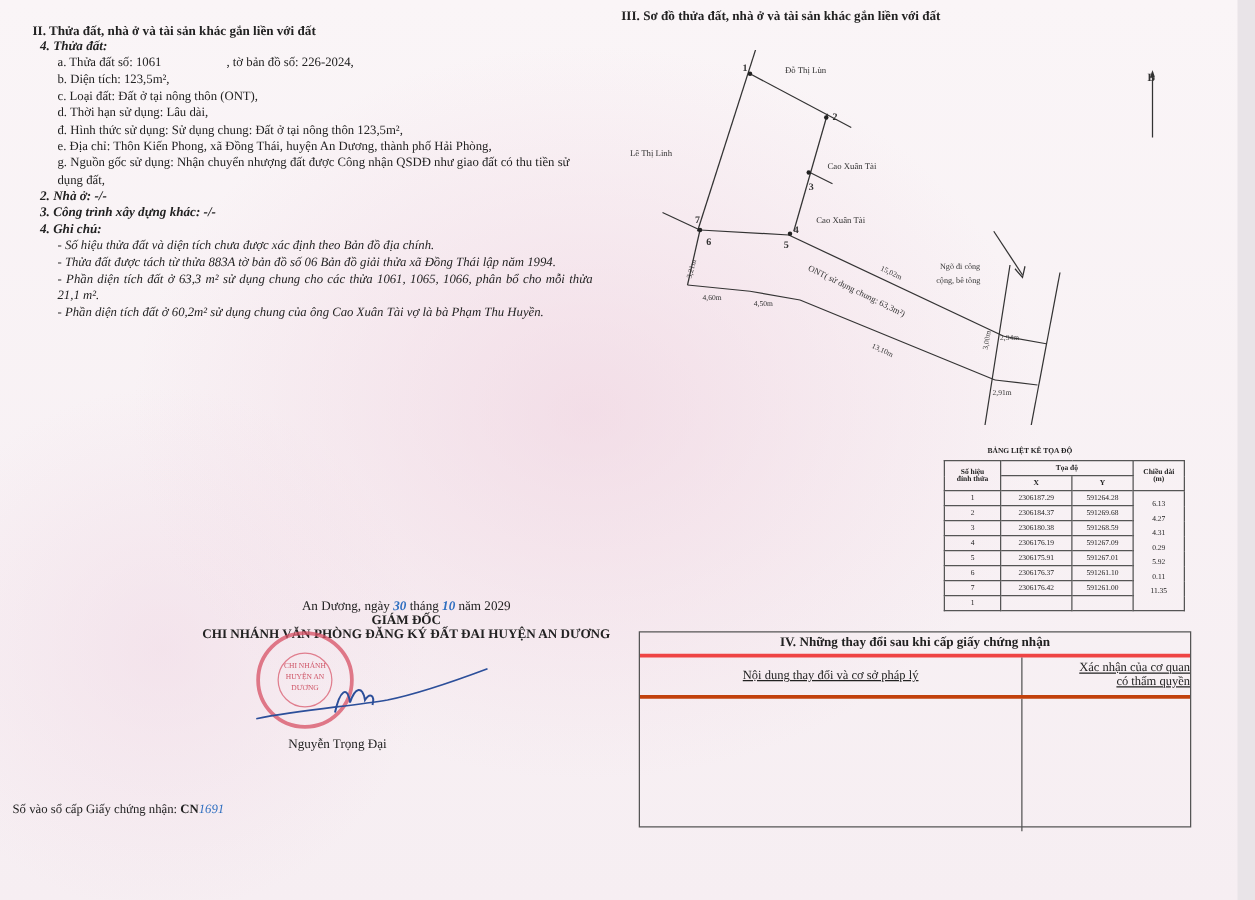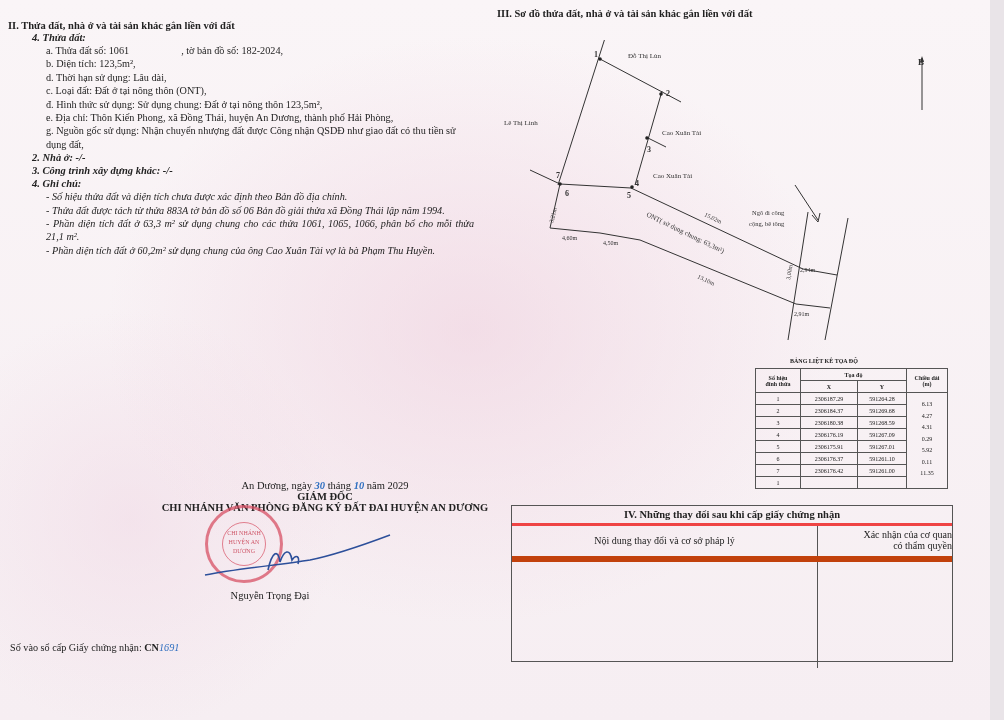--- a/index.html
+++ b/index.html
@@ -15,63 +15,63 @@
         radial-gradient(ellipse 520px 420px at 470px 330px, rgba(238,205,220,0.55), rgba(248,242,245,0) 70%),
         radial-gradient(ellipse 300px 300px at 130px 520px, rgba(240,215,228,0.5), rgba(248,242,245,0) 70%),
         linear-gradient(180deg, #faf5f7 0%, #f6eef2 100%);
     }
     .edge { position:absolute; right:0; top:0; width:14px; height:720px; background:#e9e4e8; }
     .abs { position:absolute; }
     .h2 { font-weight:bold; font-size:10.5px; }
     .sub { font-weight:bold; font-style:italic; font-size:10.5px; }
     .line { font-size:10.2px; line-height:13.4px; }
     .left { left:8px; top:20px; width:485px; }
-    .left .h2 { margin-left:0; }
+    .left .h2 { margin-left:18px; }
     .left .sub { margin-left:24px; line-height:13px; }
     .left .item { margin-left:38px; }
     .left .note { margin-left:38px; text-align:justify;font-style:italic; }
     .sign { font-size:10.5px; text-align:center; }
     .sign .bold { font-weight:bold; }
     .stamp {
       position:absolute; left:205px; top:505px; width:78px; height:78px; border-radius:50%;
       border:3px solid rgba(215,80,100,0.75); box-sizing:border-box;
     }
     .stamp .inner {
       position:absolute; left:14px; top:14px; width:44px; height:44px; border-radius:50%;
       border:1.5px solid rgba(215,80,100,0.7);
       font-size:6px; color:rgba(200,60,80,0.85); text-align:center; line-height:9px; padding-top:6px; box-sizing:border-box;
     }
     .handnum { color:#2f6fc0; font-style:italic; font-weight:bold; font-family:Liberation Serif, serif; }
     table.coords { border-collapse:collapse; font-size:6px; position:absolute; left:755px; top:368px; }
     table.coords td, table.coords th { border:1px solid #555; text-align:center; padding:0 2px; height:11px; }
     table.coords th { font-weight:bold; }
     .changes { position:absolute; left:511px; top:505px; width:440px; height:155px; border:1px solid #555; }
     .changes .title { height:17px; border-bottom:3px solid #ef4444; text-align:center; font-weight:bold; font-size:10.5px; line-height:17px; }
-    .changes .hdr { display:flex; height:30px; border-bottom:6px solid #c2410c; font-size:10px; }
+    .changes .hdr { display:flex; height:30px; border-bottom:3px solid #c2410c; font-size:10px;text-decoration:underline; }
     .changes .c1 { width:305px; border-right:1px solid #555; text-align:center; line-height:30px; }
     .changes .c2 { flex:1; text-align:right; line-height:11px; padding-top:3px; }
     .changes .body { display:flex; height:106px; }
     .changes .body .b1 { width:305px; border-right:1px solid #555; }
     svg text { font-family:"Liberation Serif", serif; }
   </style>
 </head>
 <body>
 
 <div class="bg"></div>
 <div class="edge"></div>
 
 <div class="abs left">
   <div class="h2">II. Thửa đất, nhà ở và tài sản khác gắn liền với đất</div>
   <div class="sub">4. Thửa đất:</div>
   <div class="line item">
-    <span>a. Thửa đất số: 1061</span><span style="display:inline-block;width:52px"></span><span>, tờ bản đồ số: 182-2024,</span>
+    <span>a. Thửa đất số: 1061</span><span style="display:inline-block;width:52px"></span><span>, tờ bản đồ số: 226-2024,</span>
   </div>
   <div class="line item">b. Diện tích: 123,5m²,</div>
+  <div class="line item">c. Loại đất: Đất ở tại nông thôn (ONT),</div>
   <div class="line item">d. Thời hạn sử dụng: Lâu dài,</div>
-  <div class="line item">c. Loại đất: Đất ở tại nông thôn (ONT),</div>
   <div class="line item">đ. Hình thức sử dụng: Sử dụng chung: Đất ở tại nông thôn 123,5m²,</div>
   <div class="line item">e. Địa chỉ: Thôn Kiến Phong, xã Đồng Thái, huyện An Dương, thành phố Hải Phòng,</div>
   <div class="line item" style="width:420px">g. Nguồn gốc sử dụng: Nhận chuyển nhượng đất được Công nhận QSDĐ như giao đất có thu tiền sử dụng đất,</div>
   <div class="sub">2. Nhà ở: -/-</div>
   <div class="sub">3. Công trình xây dựng khác: -/-</div>
   <div class="sub">4. Ghi chú:</div>
   <div class="line note" style="width:428px">- Số hiệu thửa đất và diện tích chưa được xác định theo Bản đồ địa chính.</div>
   <div class="line note" style="width:428px">- Thửa đất được tách từ thửa 883A tờ bản đồ số 06 Bản đồ giải thửa xã Đồng Thái lập năm 1994.</div>
   <div class="line note" style="width:428px">- Phần diện tích đất ở 63,3 m² sử dụng chung cho các thửa 1061, 1065, 1066, phân bổ cho mỗi thửa 21,1 m².</div>
   <div class="line note" style="width:428px">- Phần diện tích đất ở 60,2m² sử dụng chung của ông Cao Xuân Tài vợ là bà Phạm Thu Huyền.</div>

